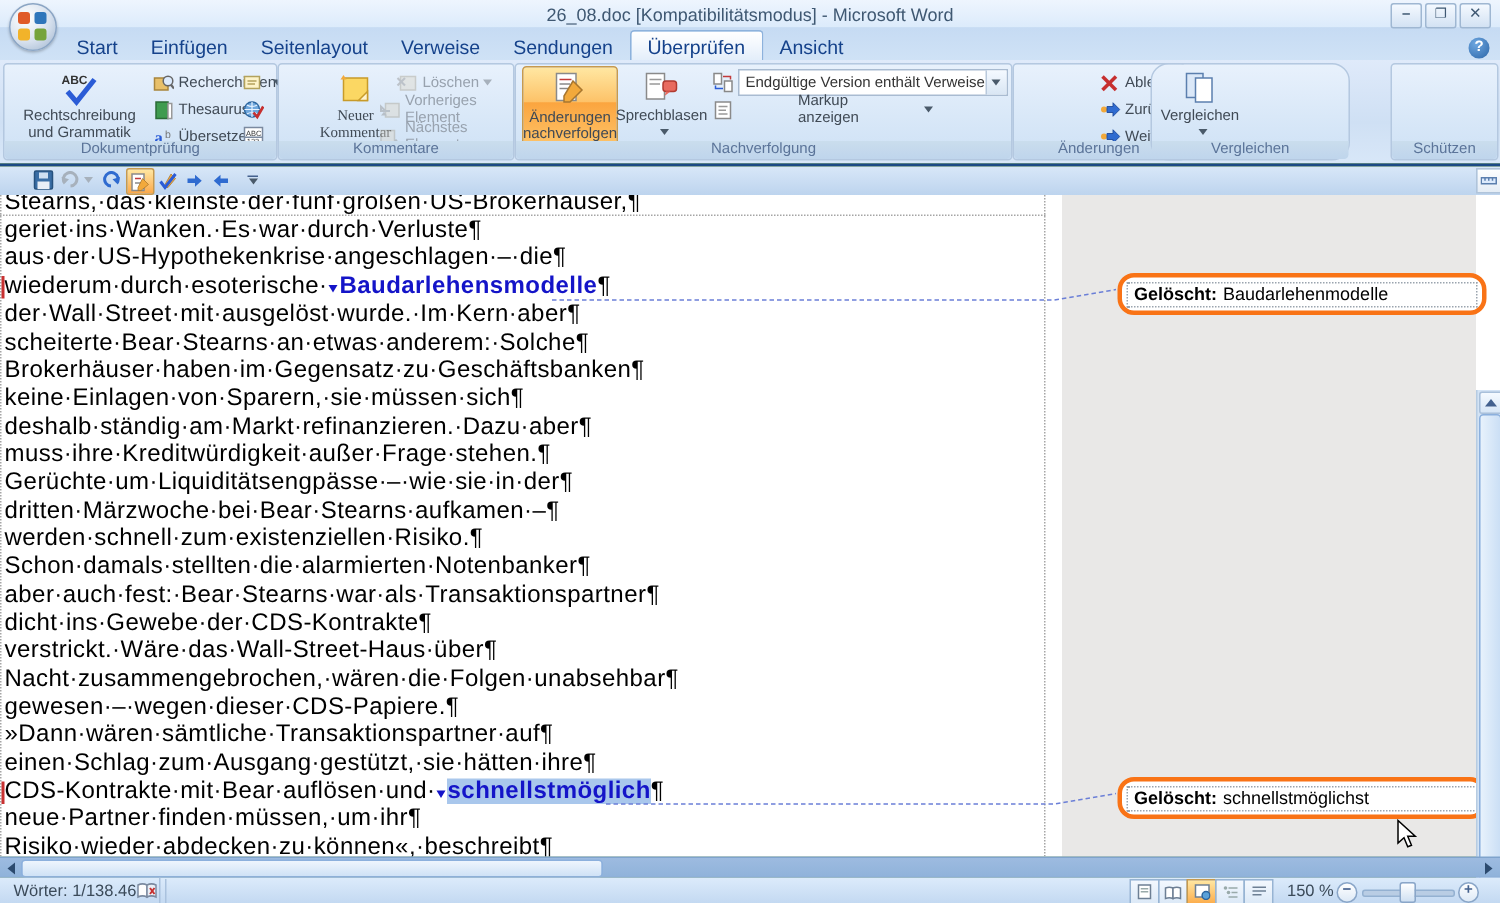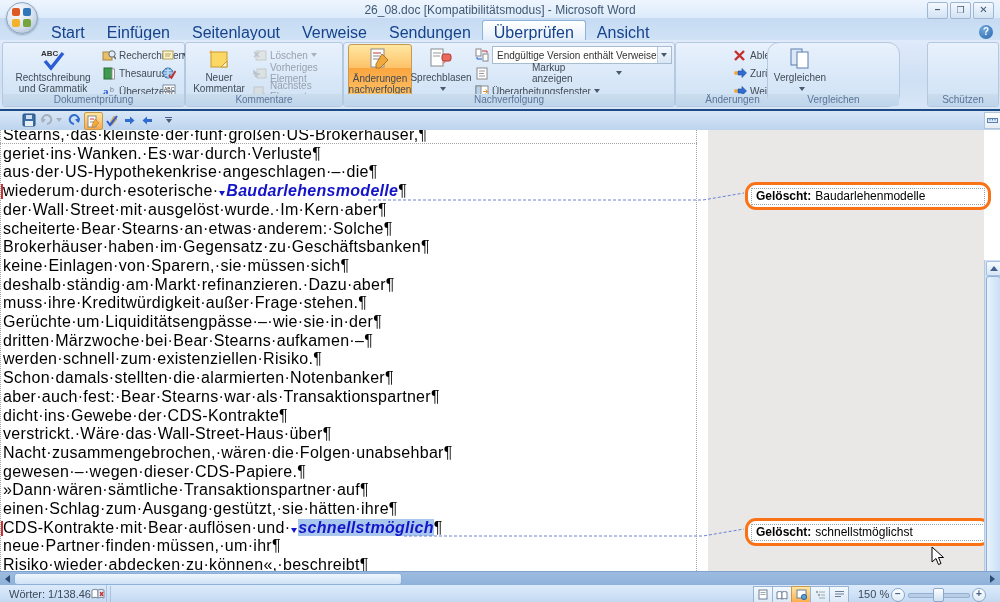--- a/index.html
+++ b/index.html
@@ -18,21 +18,21 @@
   .orb i:nth-child(3){left:5px;top:16px;background:#f2b32a;}
   .orb i:nth-child(4){left:16px;top:16px;background:#76a43c;}
   .title{position:absolute;left:0;right:0;top:3px;text-align:center;font-size:12px;color:#3f5872;}
   .winbtns{position:absolute;right:6px;top:2px;display:flex;gap:2px;}
   .winbtn{width:19px;height:15px;border:1px solid #9fb7d2;border-radius:2px;
     background:linear-gradient(#f4f9ff,#d3e2f3);color:#3f5872;font-size:10px;line-height:13px;text-align:center;}
   .winbtn.min::before{content:"–";font-weight:bold;}
   .winbtn.res::before{content:"❐";font-size:9px;}
   .winbtn.cls::before{content:"✕";}
   .tabrow{position:absolute;left:40px;top:21px;height:19px;display:flex;align-items:flex-end;}
-  .tab{font-size:16px;color:#15428b;padding:3px 11px 2px 11px;height:14px;}
+  .tab{font-size:13px;color:#15428b;padding:3px 11px 2px 11px;height:14px;}
   .tab.active{background:linear-gradient(#ffffff,#f2f7fd 50%,#e3eefa);
     border:1px solid #8db2dc;border-bottom:none;border-radius:3px 3px 0 0;}
   .helpbtn{position:absolute;right:7px;top:25px;width:14px;height:14px;border-radius:50%;
     background:radial-gradient(circle at 35% 30%,#6ea7e0,#2c66a8);color:#fff;font-size:10px;
     font-weight:bold;text-align:center;line-height:14px;}
   .helpbtn::before{content:"?";}
 
   
   .ribbon{position:absolute;left:0;top:40px;width:1000px;height:69px;
     background:linear-gradient(#dfeafa,#cfe0f4 60%,#d8e7f8);border-bottom:2px solid #1b4a85;}
@@ -41,21 +41,21 @@
   .rgroup .glabel{position:absolute;left:0;right:0;bottom:0;height:12px;font-size:10px;
     text-align:center;color:#5b7499;background:linear-gradient(#cadded,#bfd5ec);
     border-radius:0 0 3px 3px;line-height:12px;}
   .bigbtn{position:absolute;top:2px;height:48px;display:flex;flex-direction:column;align-items:center;
     font-size:10px;color:#404a55;text-align:center;line-height:11px;border-radius:3px;padding-top:2px;}
   .bigbtn .bicon{height:24px;margin-bottom:1px;display:flex;align-items:center;justify-content:center;}
   .bigbtn.activeTgl{background:linear-gradient(#ffe7a2,#fdc268 45%,#fba53f 46%,#fdc267);
     border:1px solid #c79a4e;margin-top:-1px;padding-top:3px;}
   .smallrow{position:absolute;height:16px;display:flex;align-items:center;font-size:10px;color:#404a55;}
   .smallrow .sicon{width:15px;height:14px;margin-right:3px;flex:none;display:flex;align-items:center;justify-content:center;}
-  .grayed{color:#98a2ae;}
+  .grayed{color:#98a2ae;justify-content:center;}
   .grayed svg{opacity:.45;}
   .dd{width:0;height:0;border-left:3px solid transparent;border-right:3px solid transparent;
     border-top:4px solid #4a5a6a;display:inline-block;margin-left:3px;vertical-align:1px;}
   .grayed .dd{border-top-color:#a7b1bc;}
   .combo{height:16px;background:#fff;border:1px solid #a9bbd1;display:flex;align-items:center;
     font-size:10px;color:#333;flex:1;}
   .combo .ctext{flex:1;padding-left:4px;white-space:nowrap;overflow:hidden;}
   .combo .cbtn{width:13px;height:100%;background:linear-gradient(#f4f9ff,#d9e6f4);
     border-left:1px solid #b9c9dc;display:flex;align-items:center;justify-content:center;}
 
@@ -68,21 +68,21 @@
     border:1px solid #b0c4da;display:flex;align-items:center;justify-content:center;}
 
   
   .docarea{position:absolute;left:0;top:130px;width:1000px;height:441px;background:#fff;}
   .page{position:absolute;left:0;top:0;width:708px;height:441px;background:#fff;overflow:hidden;}
   .tbound-left{position:absolute;left:0;top:0;bottom:0;border-left:1px dotted #a5a5a5;}
   .tbound-right{position:absolute;left:696px;top:0;bottom:0;border-left:1px dotted #a5a5a5;}
   .tbound-top{position:absolute;left:0;top:13px;width:697px;border-top:1px dotted #a5a5a5;}
   #doc-text{position:absolute;left:3px;top:-4px;font-size:16px;letter-spacing:.3px;line-height:18.7px;
     color:#000;white-space:pre;}
-  .ins{color:#1414c8;font-weight:bold;font-style:italic;}
+  .ins{color:#1414c8;font-weight:bold;}
   .ins.sel{background:#a9c7ec;}
   .del-anchor{display:inline-block;width:0;height:0;border-left:3px solid transparent;
     border-right:3px solid transparent;border-top:5px solid #1414c8;margin:0 1px;}
   .change-bar{position:absolute;left:1px;width:2px;height:15px;background:#c83232;}
   .markup{position:absolute;left:708px;top:0;width:276px;height:441px;background:#e9e8e7;}
   .connectors{position:absolute;left:0;top:0;width:1000px;height:441px;pointer-events:none;}
   .balloon{position:absolute;left:745px;width:234px;height:22px;background:#fff;
     border:3px solid #f97316;border-radius:11px;display:flex;align-items:center;padding:0 3px;}
   .balloon .binner{flex:1;height:15px;border:1px dotted #9aa4ae;display:flex;align-items:center;
     padding:0 4px;font-size:12px;color:#000;white-space:nowrap;overflow:hidden;}
@@ -224,21 +224,21 @@
               <text x="2" y="6.5" font-size="5" fill="#333" font-family="Liberation Sans">ABC</text>
               <text x="2.5" y="12" font-size="5" fill="#333" font-family="Liberation Sans">123</text>
               <line x1="1" y1="7.5" x2="13" y2="7.5" stroke="#7b8aa0"></line>
             </svg>
         </span>
       </div>
       <div class="glabel">Dokumentprüfung</div>
     </div>
 
     <div class="rgroup" style="left:185px;width:156px;">
-      <div class="bigbtn" style="left:3px;width:60px;">
+      <div class="bigbtn" style="left:21px;width:60px;font-family:Liberation Serif, serif;">
         <span class="bicon">
           <svg width="24" height="24">
               <rect x="4" y="5" width="16" height="15" fill="#fbd763" stroke="#c89b2a"></rect>
               <path d="M20 14 L20 20 L14 20 Z" fill="#fff3cf" stroke="#c89b2a"></path>
               <path d="M4 3 L6 6 L2 6 Z" fill="#f2a93b"></path>
             </svg>
         </span>
         <span>Neuer</span>
         <span>Kommentar</span>
       </div>
@@ -323,31 +323,20 @@
           <svg width="12" height="13">
               <rect x="1" y="1" width="10" height="11" fill="#fff" stroke="#8a8a8a"></rect>
               <line x1="3" y1="4" x2="9" y2="4" stroke="#999"></line>
               <line x1="3" y1="6.5" x2="8" y2="6.5" stroke="#999"></line>
               <line x1="3" y1="9" x2="9" y2="9" stroke="#999"></line>
             </svg>
         </span>
         <span>Markup anzeigen</span>
           <span class="dd"></span>
       </div>
-      <div class="smallrow" style="left:130px;top:40px;width:160px;">
-        <span class="sicon">
-          <svg width="14" height="13">
-              <rect x="1" y="1" width="12" height="11" fill="#fff" stroke="#8a8a8a"></rect>
-              <rect x="1" y="1" width="5" height="11" fill="#bcd3ec" stroke="#8a8a8a"></rect>
-              <path d="M8 6.5 L12 6.5 M10.5 4.5 L12.5 6.5 L10.5 8.5" stroke="#e0902f" fill="none"></path>
-            </svg>
-        </span>
-        <span>Überarbeitungsfenster</span>
-          <span class="dd"></span>
-      </div>
       <div class="glabel">Nachverfolgung</div>
     </div>
 
     <div class="rgroup" style="left:675px;width:113px;">
       <div class="smallrow" style="left:56px;top:4px;width:56px;">
         <span class="sicon">
           <svg width="13" height="13">
               <line x1="2" y1="2" x2="11" y2="11" stroke="#c62f2f" stroke-width="2.4"></line>
               <line x1="11" y1="2" x2="2" y2="11" stroke="#c62f2f" stroke-width="2.4"></line>
             </svg>

